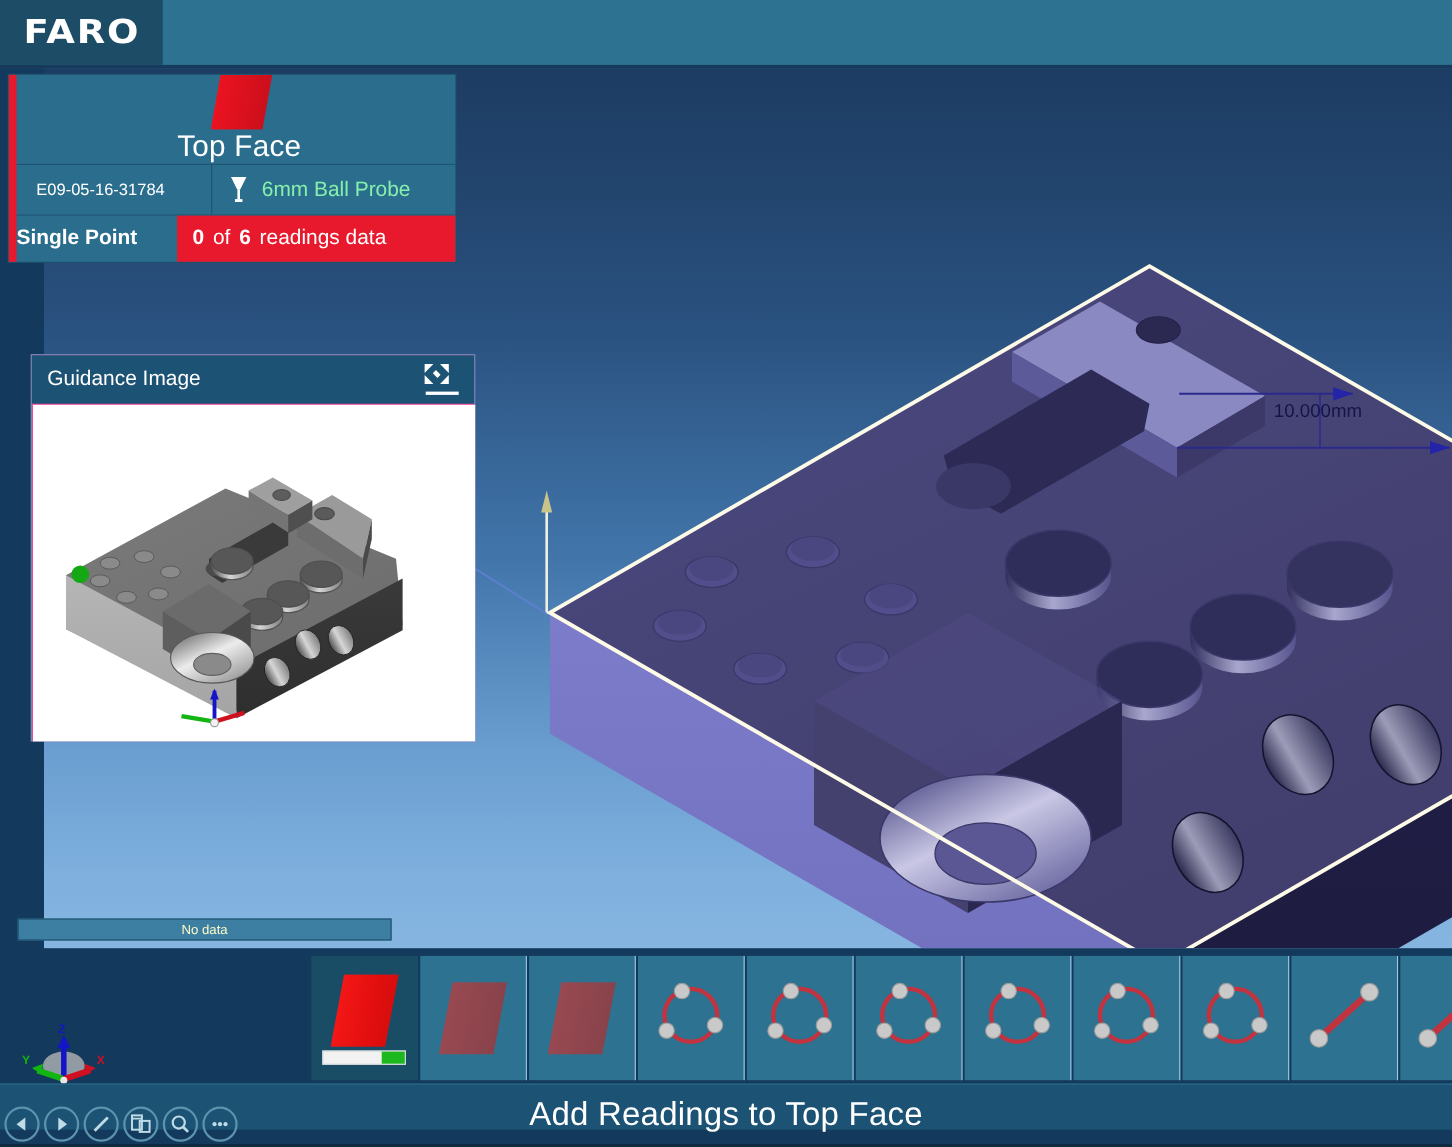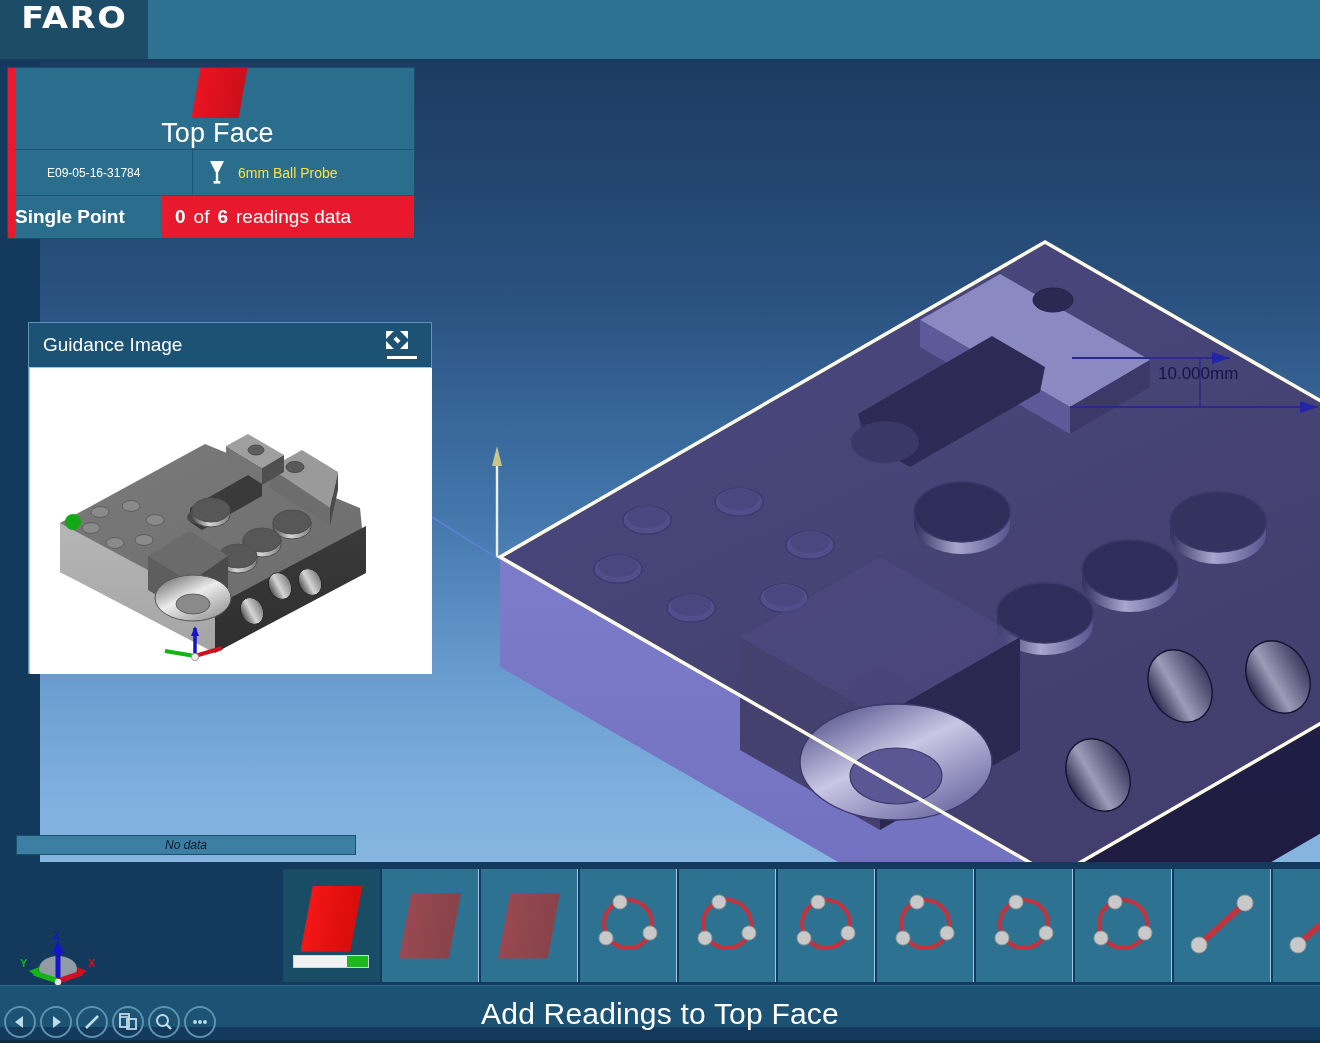--- a/index.html
+++ b/index.html
@@ -23,21 +23,21 @@
 
   
   .topbar {
     position: absolute; left: 0; top: 0; width: 1320px; height: 62px;
     background: #2d7391;
     border-bottom: 3px solid #173a5c;
   }
   .logo-plate {
     position: absolute; left: 0; top: 0; width: 148px; height: 59px;
     background: #1d4c66;
-    display: flex; align-items: flex-start; justify-content: center;
+    display: flex; align-items: center; justify-content: center;
   }
   .faro-logo {
     color: #ffffff; font-weight: bold; font-size: 30px;
     letter-spacing: 1.5px; font-family: "DejaVu Sans", sans-serif;
     transform: scaleX(1.12);
   }
 
   
   .infopanel {
     position: absolute; left: 8px; top: 68px; width: 406px;
@@ -52,64 +52,64 @@
   .plane-swatch {
     width: 56px; height: 54px; margin: 0 12px 0 16px;
     background: linear-gradient(100deg,#f01421 0%,#d8101d 60%,#c30f1b 100%);
     clip-path: polygon(16% 0%, 100% 0%, 84% 100%, 0% 100%);
   }
   .ip-title {
     color: #ffffff; font-size: 27px; font-weight: 400; letter-spacing: 0.2px;
   }
   .ip-meta-row { display: flex; height: 46px; border-bottom: 1px solid #1f5573; }
   .ip-serial {
-    flex: 0 0 178px; display: flex; align-items: center; padding-left: 32px;
-    color: #ffffff; font-size: 12px; border-right: 1px solid #1f5573;
+    flex: 0 0 178px; display: flex; align-items: center; padding-left: 18px;
+    color: #ffffff; font-size: 15px; border-right: 1px solid #1f5573;
   }
   .ip-probe {
     flex: 1; display: flex; align-items: center; gap: 13px; padding-left: 16px;
-    color: #fde047; font-size: 14px;
+    color: #86efac; font-size: 19px;
   }
   .probe-icon { display: block; }
   .ip-status-row { display: flex; height: 42px; }
   .ip-mode {
     flex: 0 0 146px; display: flex; align-items: center; 
     color: #ffffff; font-size: 19px; font-weight: bold;
   }
   .ip-readings {
     flex: 1; display: flex; align-items: center; gap: 8px; padding-left: 14px;
     background: #e8192c; color: #ffffff; font-size: 19px;
   }
   .ip-readings .num { font-weight: bold; }
 
   
   .guidance {
     position: absolute; left: 28px; top: 322px; width: 404px; height: 352px;
-    background: #7dd3fc; border: 1px solid #5f93bb;
+    background: #ec4899; border: 1px solid #5f93bb;
   }
   .g-head {
     height: 44px; background: #1c5274; display: flex; align-items: center;
     justify-content: space-between; padding: 0 12px 0 14px;
   }
   .g-title { color: #ffffff; font-size: 19px; }
   .g-expand { position: relative; width: 34px; height: 30px; cursor: pointer; }
   .g-expand .bar {
     position: absolute; left: 2px; bottom: 1px; width: 30px; height: 3px;
     background: #ffffff;
   }
   .g-body {
     position: absolute; left: 1px; top: 45px; width: 402px; height: 306px;
     background: #ffffff; overflow: hidden;
   }
 
   
   .nodata {
     position: absolute; left: 16px; top: 835px; width: 340px; height: 20px;
     background: #3d7fa3; border: 1px solid #1d4f6b;
-    color: #0f172a; font-size: 12px; text-align: center; line-height: 18px; font-style: italic;
+    color: #fef9c3; font-size: 12px; text-align: center; line-height: 18px;
   }
 
   
   .gizmo { position: absolute; left: 12px; top: 925px; width: 92px; height: 66px; }
 
   
   .thumbstrip {
     position: absolute; left: 283px; top: 869px; width: 1037px; height: 113px;
     display: flex; gap: 2px;
   }

